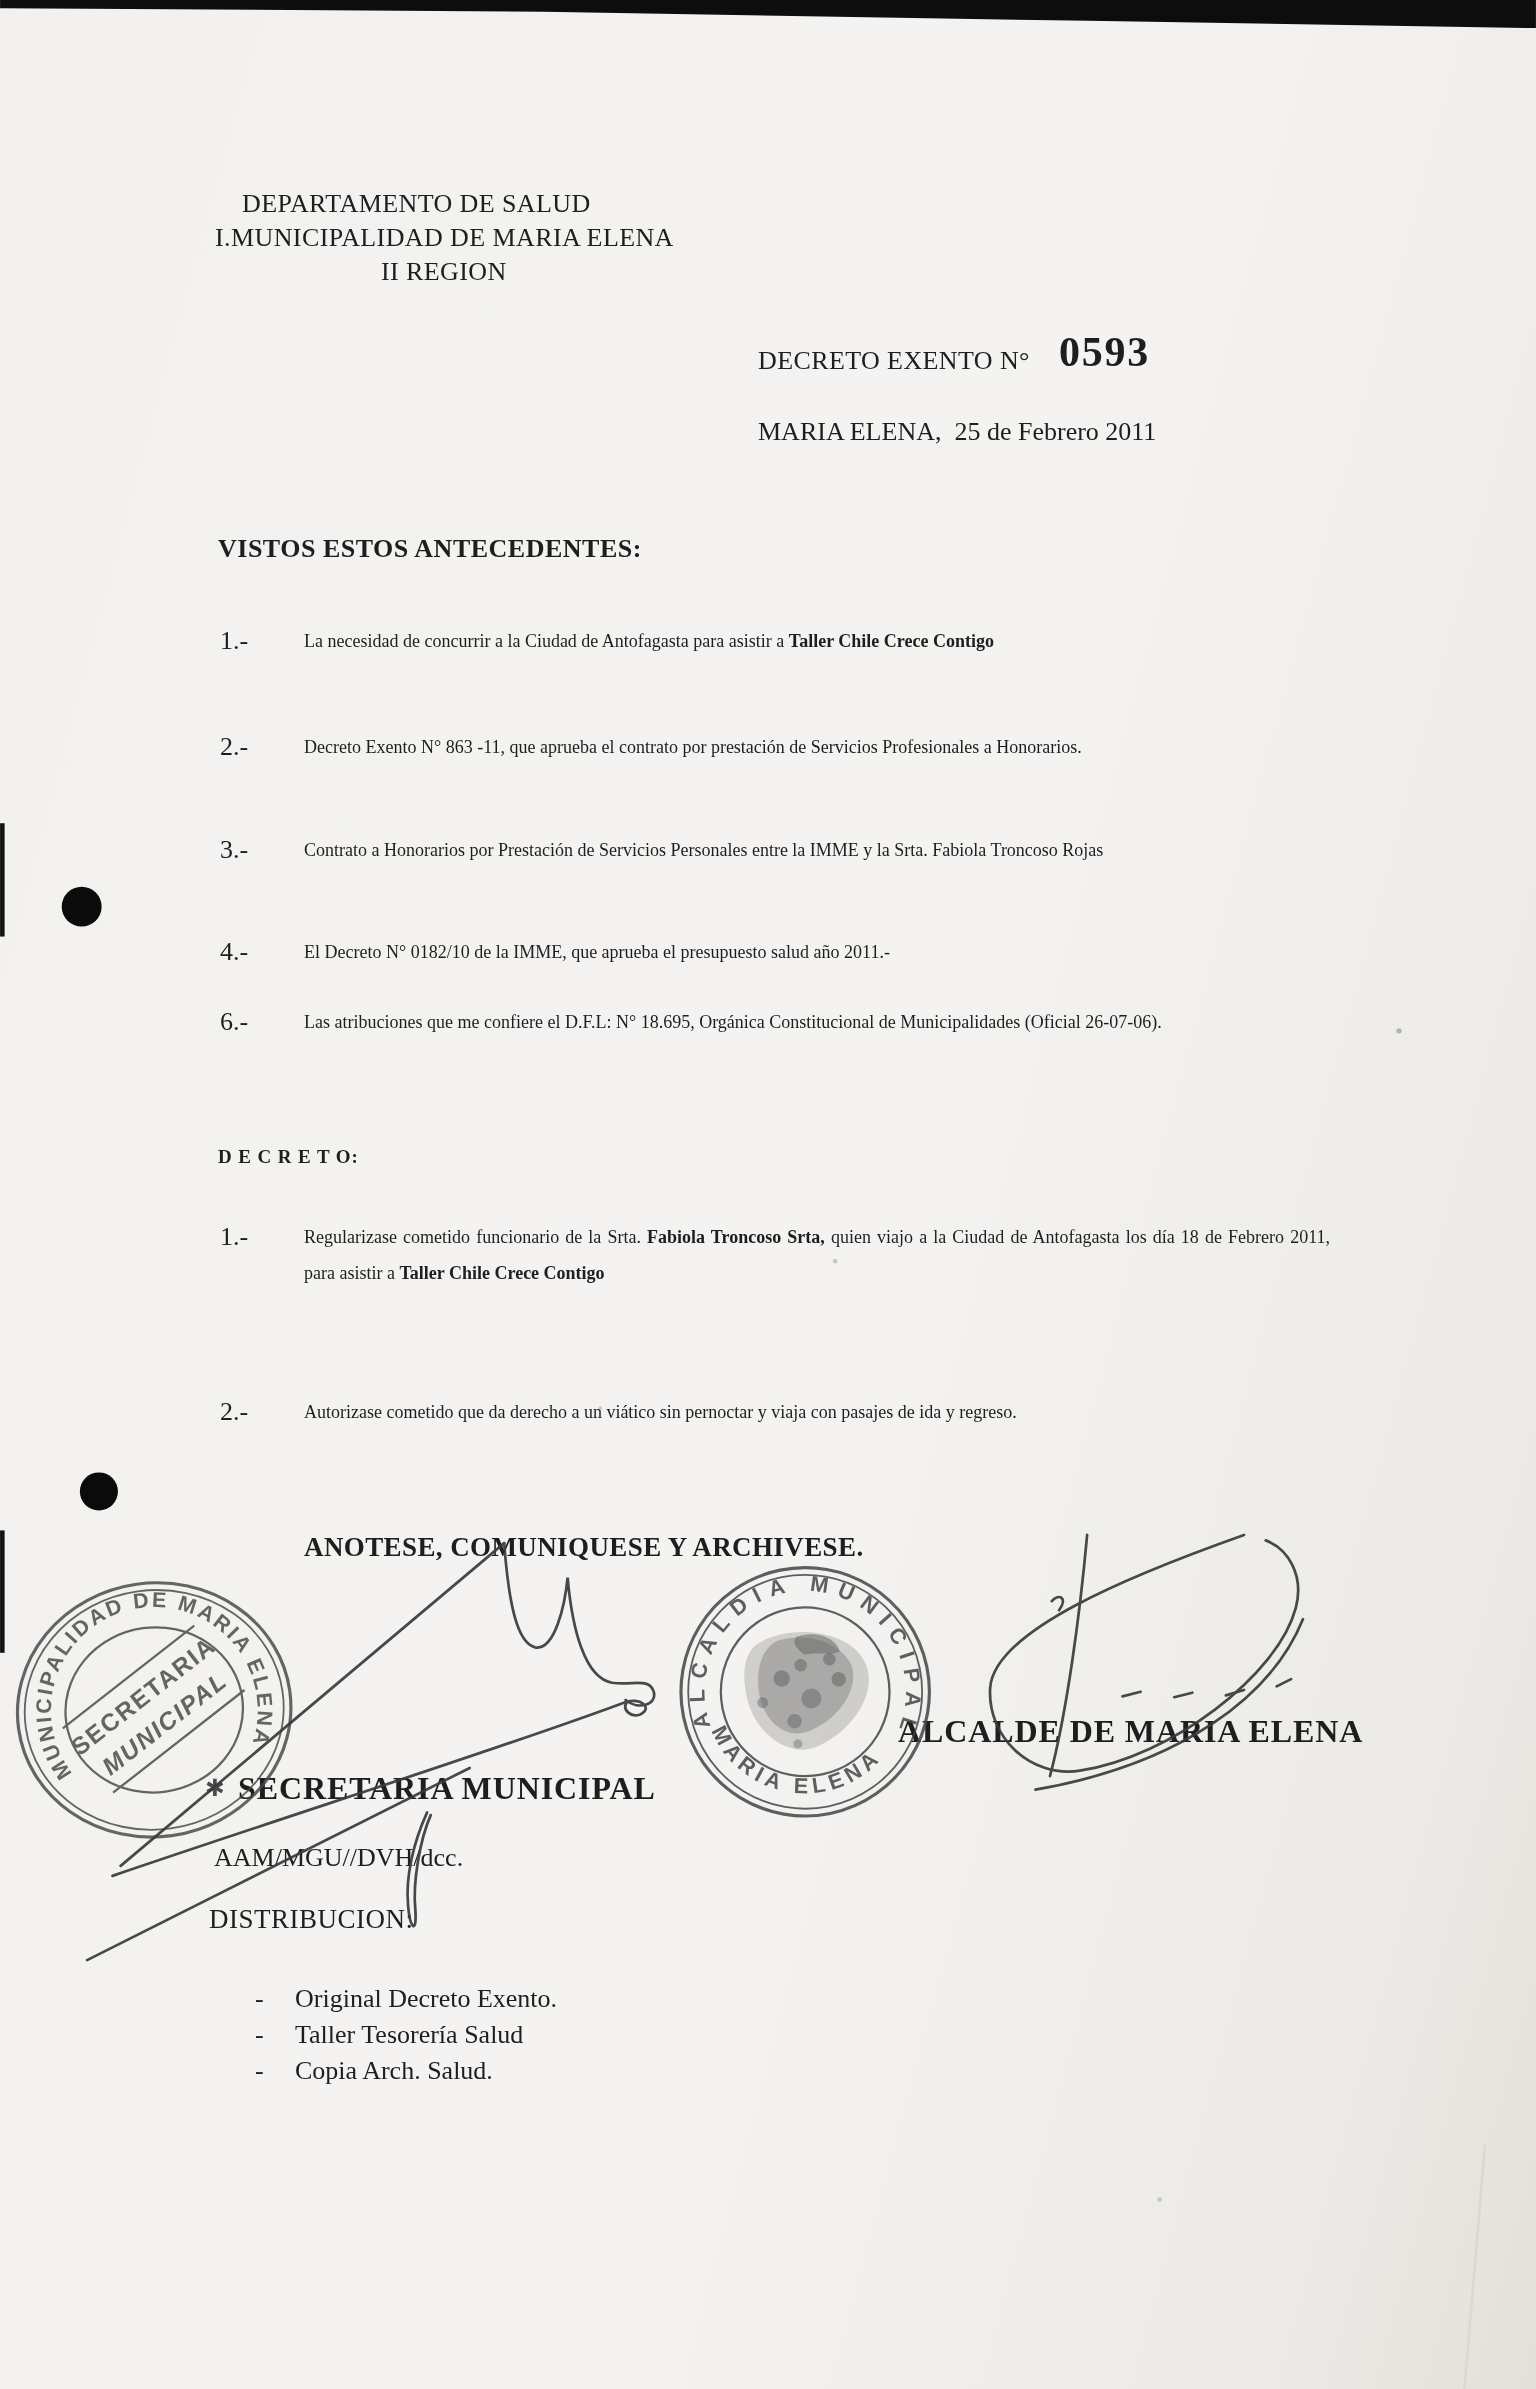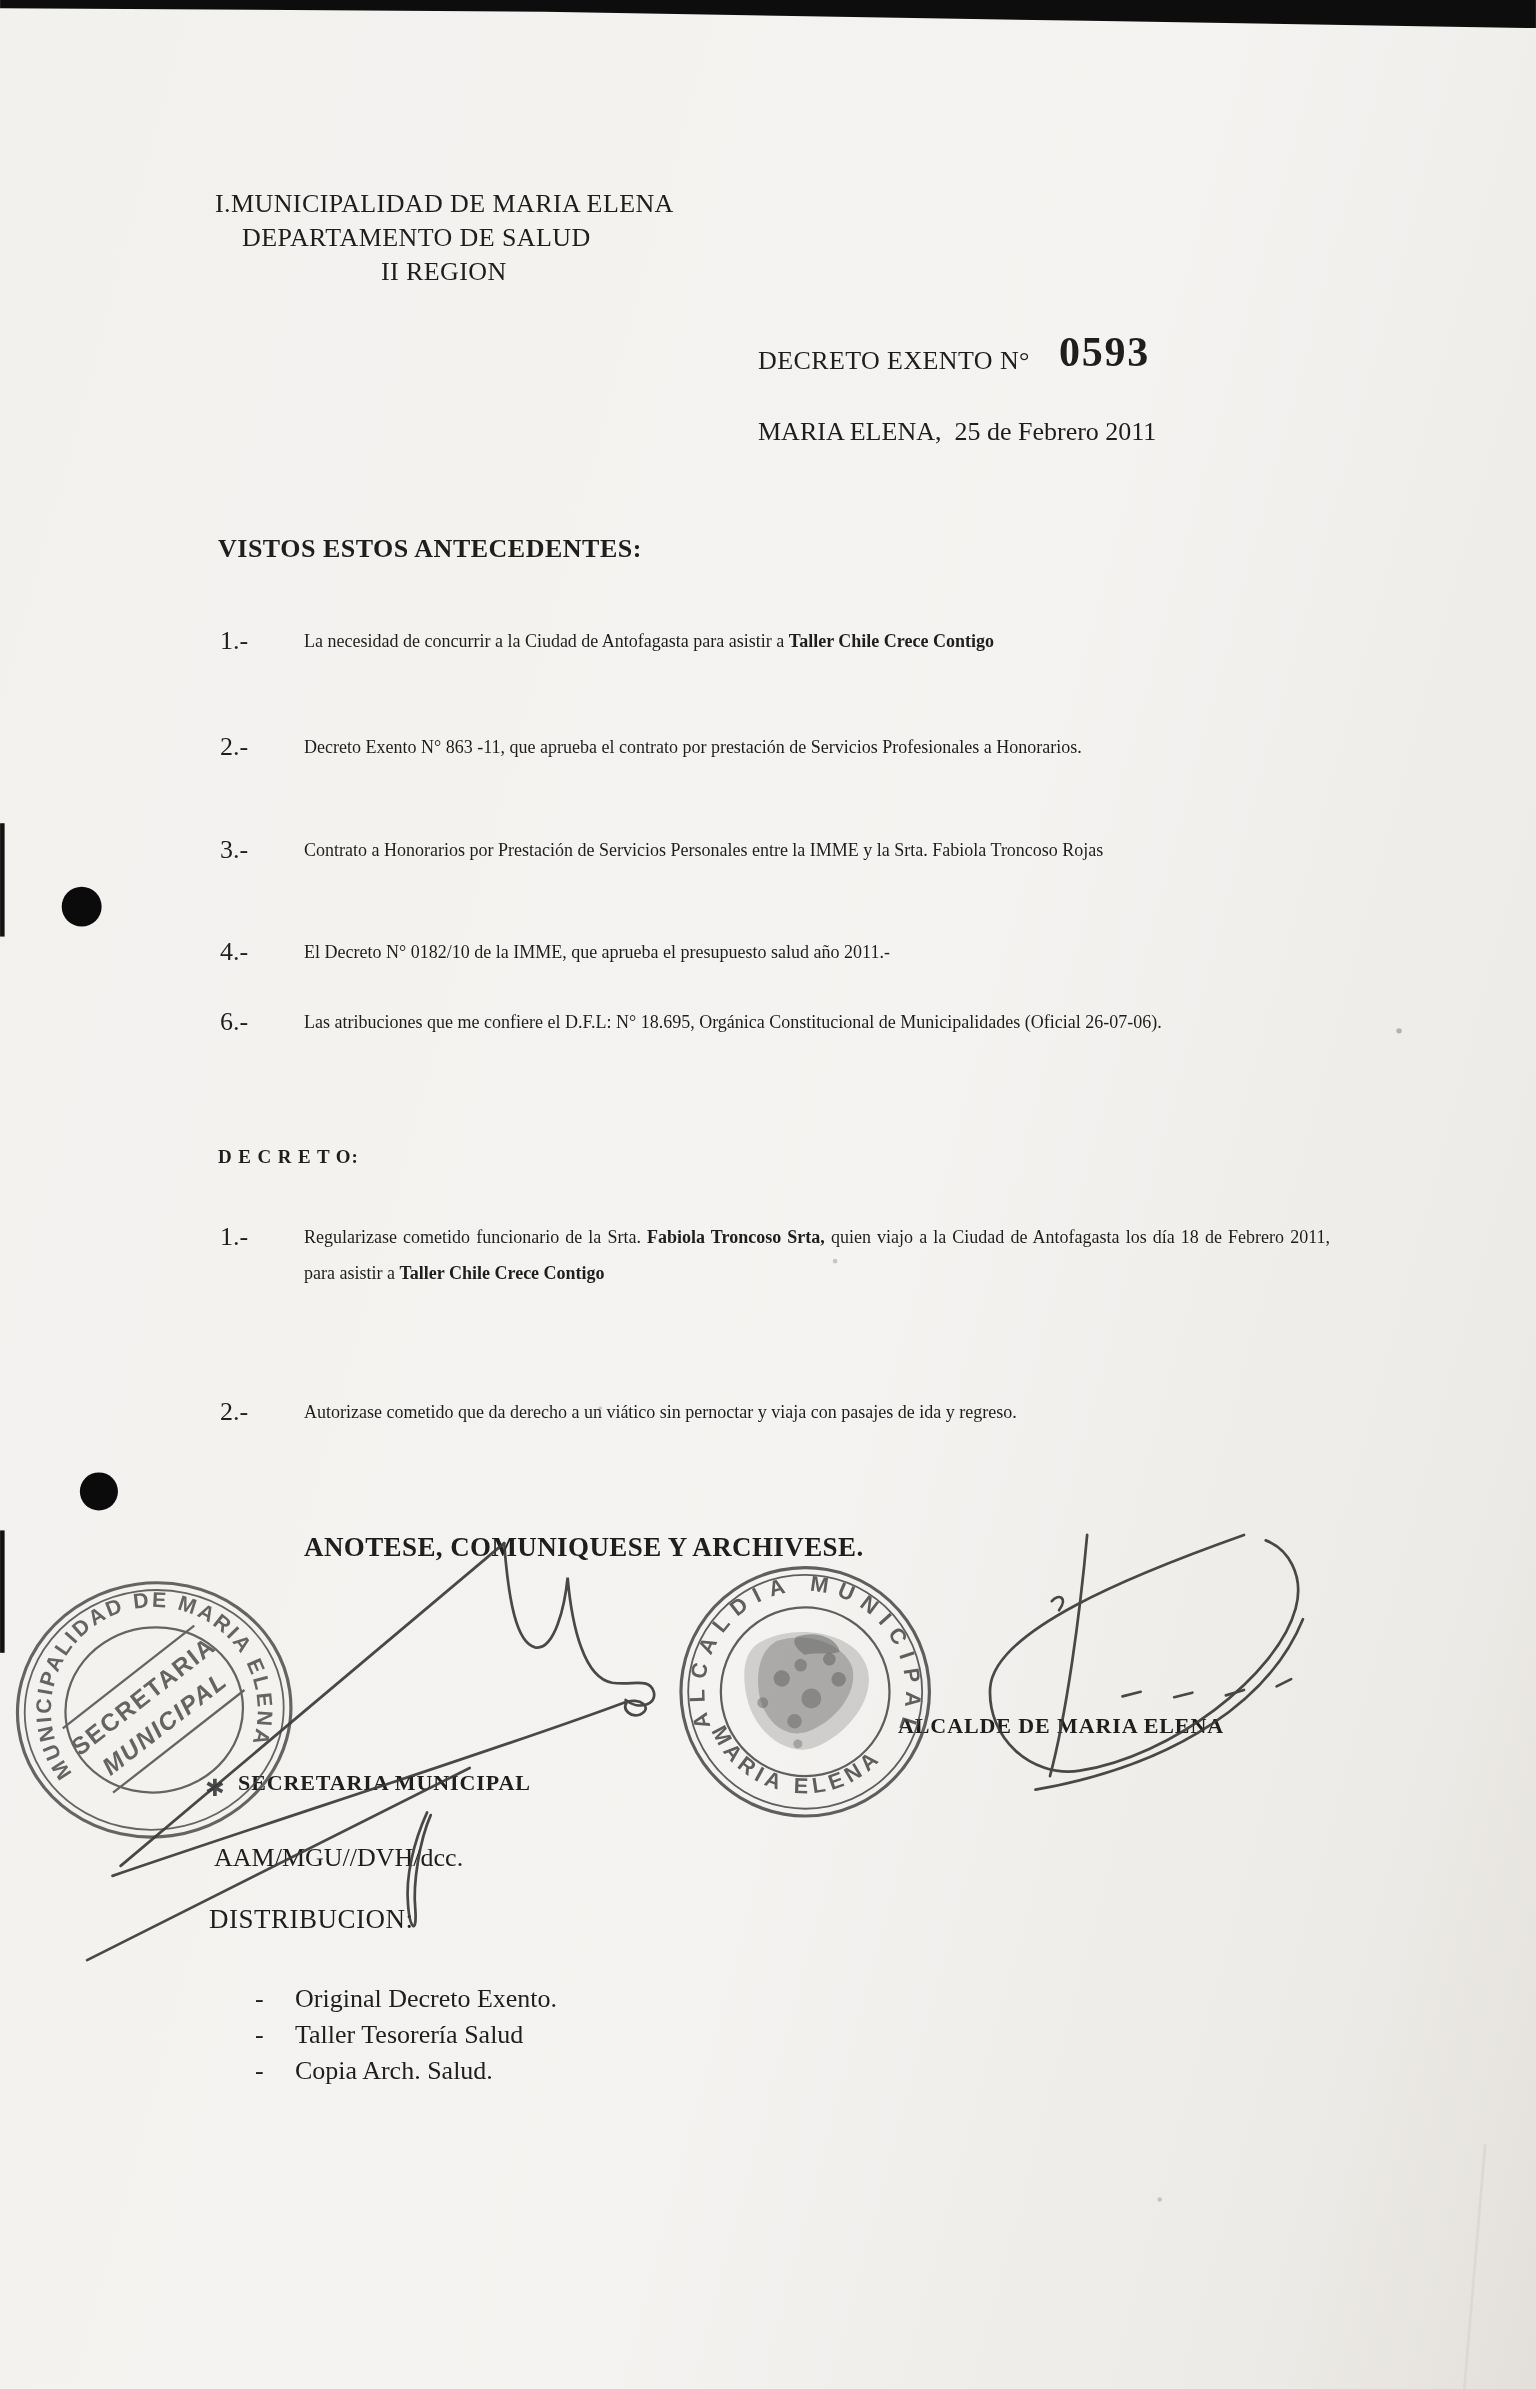--- a/index.html
+++ b/index.html
@@ -14,21 +14,21 @@
   .decree-label{font-size:26px;letter-spacing:0.4px;}
   .decree-number{font-size:42px;font-weight:bold;letter-spacing:1.8px;margin-left:29px;}
   .dateline{font-size:26px;white-space:pre;}
   .sec-heading{font-size:26px;font-weight:bold;letter-spacing:0.5px;margin-top:17px;}
   .item{position:absolute;left:0;width:1536px;}
   .item .num{position:absolute;left:220px;font-size:26px;line-height:36px;}
   .item .txt{position:absolute;left:304px;width:1026px;font-size:18px;line-height:36px;text-align:justify;}
   .item .txt b{font-weight:bold;}
   .decreto-heading{font-size:19px;font-weight:bold;white-space:pre;letter-spacing:0.9px;}
   .anotese{font-size:27px;font-weight:bold;letter-spacing:0.4px;}
-  .sig-label{font-size:22px;font-weight:bold;letter-spacing:0.9px;}
+  .sig-label{font-size:32px;font-weight:bold;letter-spacing:0.9px;}
   .star{font-size:23.6px;color:#4a4a4a;}
   .initials{font-size:26px;}
   .dist-heading{font-size:27px;letter-spacing:0.5px;}
   .dist-row{position:relative;height:36px;font-size:26px;line-height:36px;}
   .dist-row .dash{position:absolute;left:0;}
   .dist-row .lbl{position:absolute;left:40px;}
   svg{display:block;}
   .overlay{position:absolute;left:0;top:0;pointer-events:none;}
 </style>
 </head>
@@ -43,22 +43,22 @@
     <circle cx="90" cy="1000" r="22" fill="#0b0b0b"></circle>
     <circle cx="109" cy="1645" r="21" fill="#0b0b0b"></circle>
     <path d="M1638,2365 L1615,2635" stroke="#dcd9d4" stroke-width="3" fill="none"></path>
     <circle cx="1543" cy="1137" r="3" fill="#8a8a8a" opacity="0.6"></circle>
     <circle cx="921" cy="1391" r="2.5" fill="#9a9a9a" opacity="0.5"></circle>
     <circle cx="1279" cy="2426" r="2.5" fill="#9a9a9a" opacity="0.5"></circle>
     <circle cx="662" cy="1553" r="2" fill="#9a9a9a" opacity="0.5"></circle>
   </svg>
 
   <div class="abs" style="left:215px;top:187px;">
+    <div class="hdr-line" style="margin-left:27px;">DEPARTAMENTO DE SALUD</div>
     <div class="hdr-line">I.MUNICIPALIDAD DE MARIA ELENA</div>
-    <div class="hdr-line" style="margin-left:27px;">DEPARTAMENTO DE SALUD</div>
     <div class="hdr-line" style="margin-left:166px;">II REGION</div>
   </div>
 
   <div class="abs decree-row" style="left:758px;top:328px;">
     <span class="decree-label">DECRETO EXENTO N°</span>
     <span class="decree-number">0593</span>
   </div>
   <div class="abs dateline" style="left:758px;top:417px;">MARIA ELENA,  25 de Febrero 2011</div>
 
   <div class="abs sec-heading" style="left:218px;top:517px;">VISTOS ESTOS ANTECEDENTES:</div>

